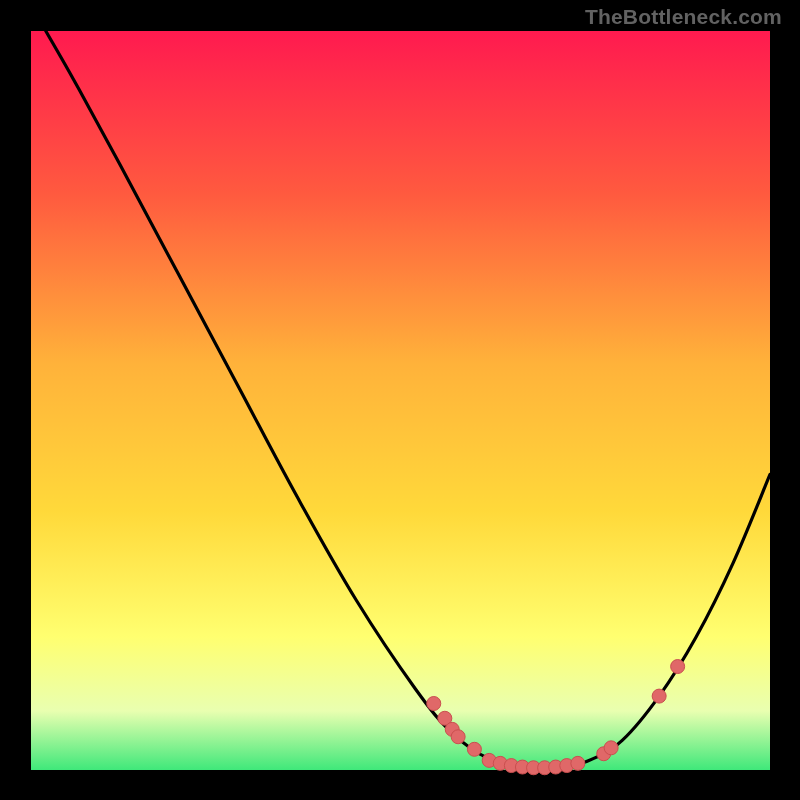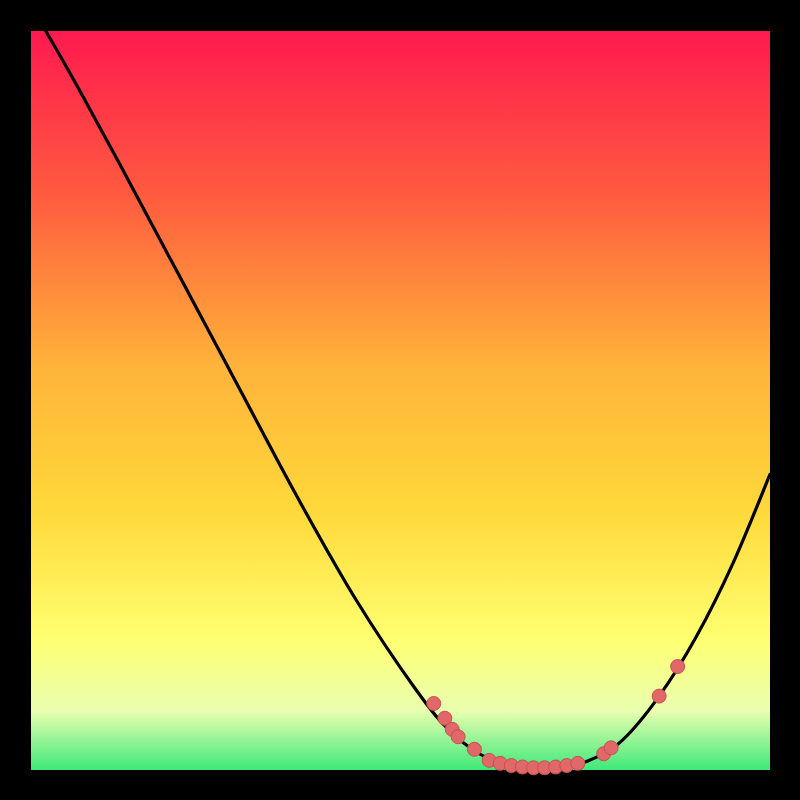--- a/index.html
+++ b/index.html
@@ -31,20 +31,21 @@
     left: 0;
     top: 0;
     width: 800px;
     height: 800px;
   }
 </style>
 </head>
 <body>
 
 <div class="chart-container">
+  <div class="watermark">TheBottleneck.com</div>
   <svg class="chart" viewBox="0 0 800 800">
     <defs>
       <linearGradient id="bgGrad" x1="0" y1="0" x2="0" y2="1">
         <stop id="stop0" offset="0%" stop-color="#ff1a4f"></stop>
         <stop id="stop1" offset="22%" stop-color="#ff5a3f"></stop>
         <stop id="stop2" offset="45%" stop-color="#ffb23a"></stop>
         <stop id="stop3" offset="65%" stop-color="#ffd93a"></stop>
         <stop id="stop4" offset="82%" stop-color="#ffff70"></stop>
         <stop id="stop5" offset="92%" stop-color="#e9ffb0"></stop>
         <stop id="stop6" offset="100%" stop-color="#3fe87a"></stop>

